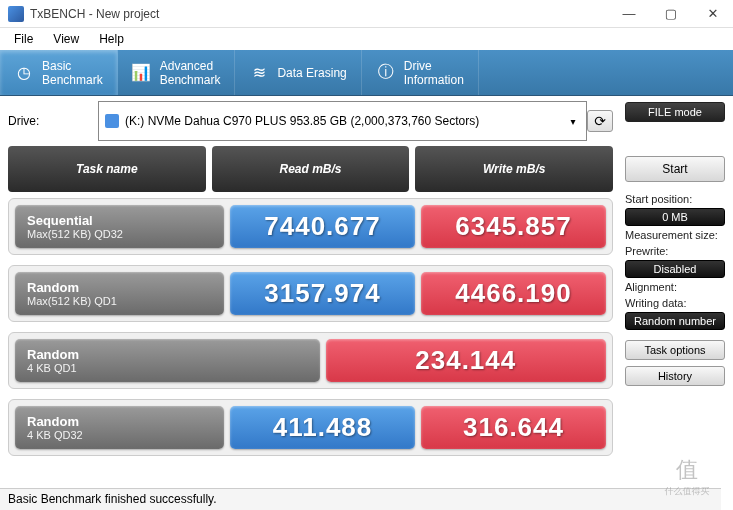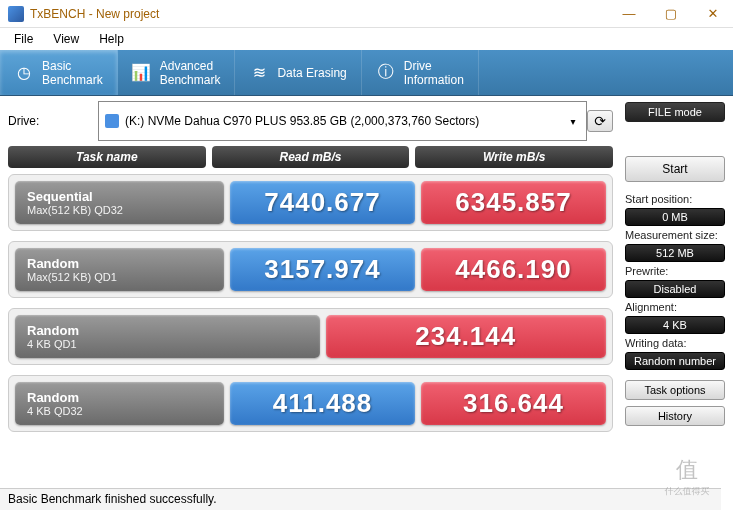--- a/index.html
+++ b/index.html
@@ -1,37 +1,37 @@
 <!DOCTYPE html>
 <html><head>
 <meta charset="utf-8">
 <style>
 *{box-sizing:border-box;margin:0;padding:0;font-family:"Segoe UI",Tahoma,sans-serif}
 body{width:733px;height:510px;background:#fff;overflow:hidden;position:relative}
-.titlebar{height:28px;display:flex;align-items:center;padding:0 8px;font-size:12px;color:#a16207;border-bottom:1px solid #e0e0e0}
+.titlebar{height:28px;display:flex;align-items:center;padding:0 8px;font-size:12px;color:#404040;border-bottom:1px solid #e0e0e0}
 .titlebar-icon{width:16px;height:16px;margin-right:6px;background:linear-gradient(135deg,#4a90e2,#2c5aa0);border-radius:2px}
 .titlebar-text{flex:1}
 .win-controls{display:flex;gap:18px;font-size:13px}
 .win-btn{width:24px;text-align:center;cursor:default}
 .menubar{height:22px;display:flex;gap:4px;padding:2px 6px;font-size:12px}
 .menu-item{padding:2px 8px}
 .tabs{height:46px;background:linear-gradient(#4a90c5,#3878a8);display:flex;border-bottom:1px solid #2a5578}
 .tab{display:flex;align-items:center;gap:8px;padding:0 14px;color:#fff;font-size:12px;border-right:1px solid rgba(255,255,255,.15);cursor:default}
 .tab.active{background:linear-gradient(#5da4d8,#4088be);box-shadow:inset 0 2px 4px rgba(255,255,255,.3)}
 .tab-icon{width:20px;height:20px;display:flex;align-items:center;justify-content:center;font-size:16px}
 .workspace{display:flex;height:390px}
 .main{flex:1;padding:4px 8px 0 8px}
 .drive-row{display:flex;align-items:center;height:30px;margin:6px 0 10px 0;font-size:12px}
 .drive-label{width:90px}
 .drive-select{flex:1;border:1px solid #888;height:40px;display:flex;align-items:center;padding:0 6px;font-size:12px;background:#fff}
 .drive-sel-icon{width:14px;height:14px;margin-right:6px;background:#4a90e2;border-radius:2px}
 .drive-chev{width:14px;text-align:center;font-size:10px}
 .reload-btn{width:26px;height:22px;border:1px solid #999;background:linear-gradient(#f8f8f8,#e0e0e0);display:flex;align-items:center;justify-content:center;font-size:14px;border-radius:3px}
 .headers{display:flex;gap:6px;margin-bottom:6px}
-.hdr{flex:1;background:linear-gradient(#555,#2a2a2a);color:#fff;font-size:12px;font-style:italic;font-weight:bold;text-align:center;padding:4px 0;border-radius:4px}
+.hdr{flex:1;background:linear-gradient(#555,#2a2a2a);color:#fff;font-size:12px;font-style:italic;font-weight:bold;text-align:center;padding:16px 0;border-radius:4px}
 .rows{display:flex;flex-direction:column;gap:10px}
 .row{display:flex;gap:6px;border:1px solid #ccc;border-radius:6px;padding:6px;background:#f0f0f0}
 .task{flex:1;background:linear-gradient(#9a9a9a,#6a6a6a);border-radius:5px;color:#fff;padding:8px 12px;display:flex;flex-direction:column;justify-content:center;box-shadow:inset 0 1px 2px rgba(255,255,255,.3),0 1px 2px rgba(0,0,0,.3)}
 .task-t{font-size:13px;font-weight:bold}
 .task-s{font-size:11px;opacity:.9}
 .val{flex:1;border-radius:5px;display:flex;align-items:center;justify-content:center;font-family:"Arial Black",Arial,sans-serif;font-size:26px;font-weight:900;letter-spacing:1px;color:#fff;text-shadow:1px 1px 2px rgba(0,0,0,.4);box-shadow:inset 0 1px 3px rgba(255,255,255,.4),0 1px 2px rgba(0,0,0,.3)}
 .read{background:linear-gradient(#5aa3e8,#3278c8)}
 .write{background:linear-gradient(#f06070,#d83848)}
 .sidebar{width:112px;padding:6px 8px 0 4px;display:flex;flex-direction:column;gap:2px;font-size:11px}
 .sb-btn{background:linear-gradient(#f8f8f8,#d8d8d8);border:1px solid #999;border-radius:3px;text-align:center;padding:3px 12px;font-size:11px;margin-bottom:4px}
@@ -139,25 +139,23 @@
       </div>
   </div>
 
   <div class="sidebar">
     <div class="sb-btn dark">FILE mode</div>
     <div style="height:26px"></div>
     <div class="sb-btn start">Start</div>
     <div class="sb-label">Start position:</div>
     <div class="sb-val">0 MB</div>
     <div class="sb-label">Measurement size:</div>
-    <div class="sb-val">512 MB</div>
     <div class="sb-label">Prewrite:</div>
     <div class="sb-val">Disabled</div>
     <div class="sb-label">Alignment:</div>
-    <div class="sb-val">4 KB</div>
     <div class="sb-label">Writing data:</div>
     <div class="sb-val">Random number</div>
     <div style="height:6px"></div>
     <div class="sb-btn">Task options</div>
     <div class="sb-btn">History</div>
   </div>
 </div>
 
 <div class="statusbar">
   <span>Basic Benchmark finished successfully.</span>

